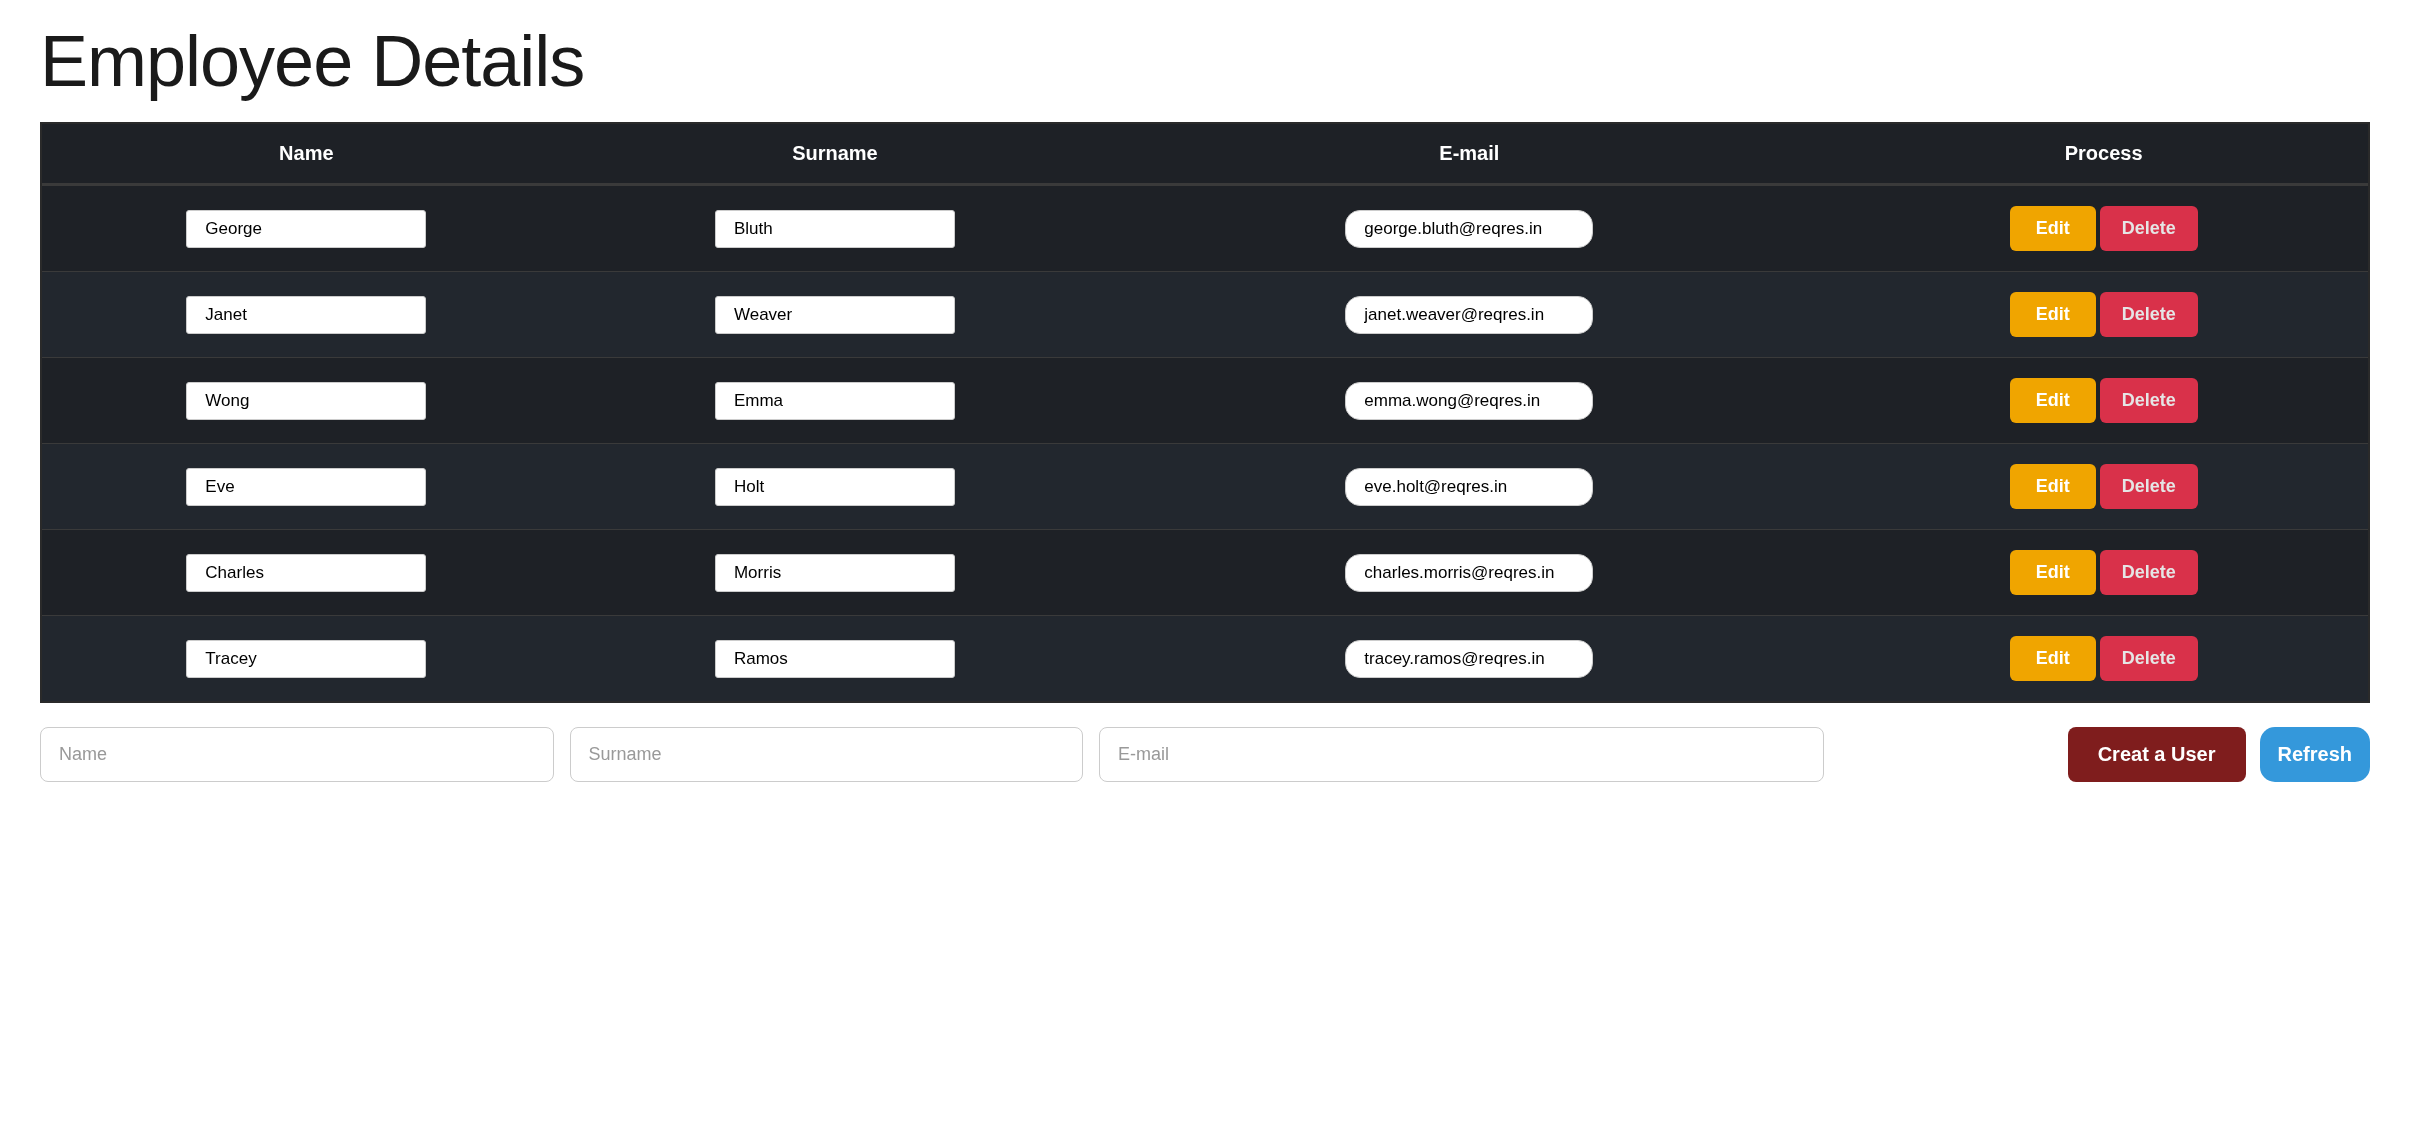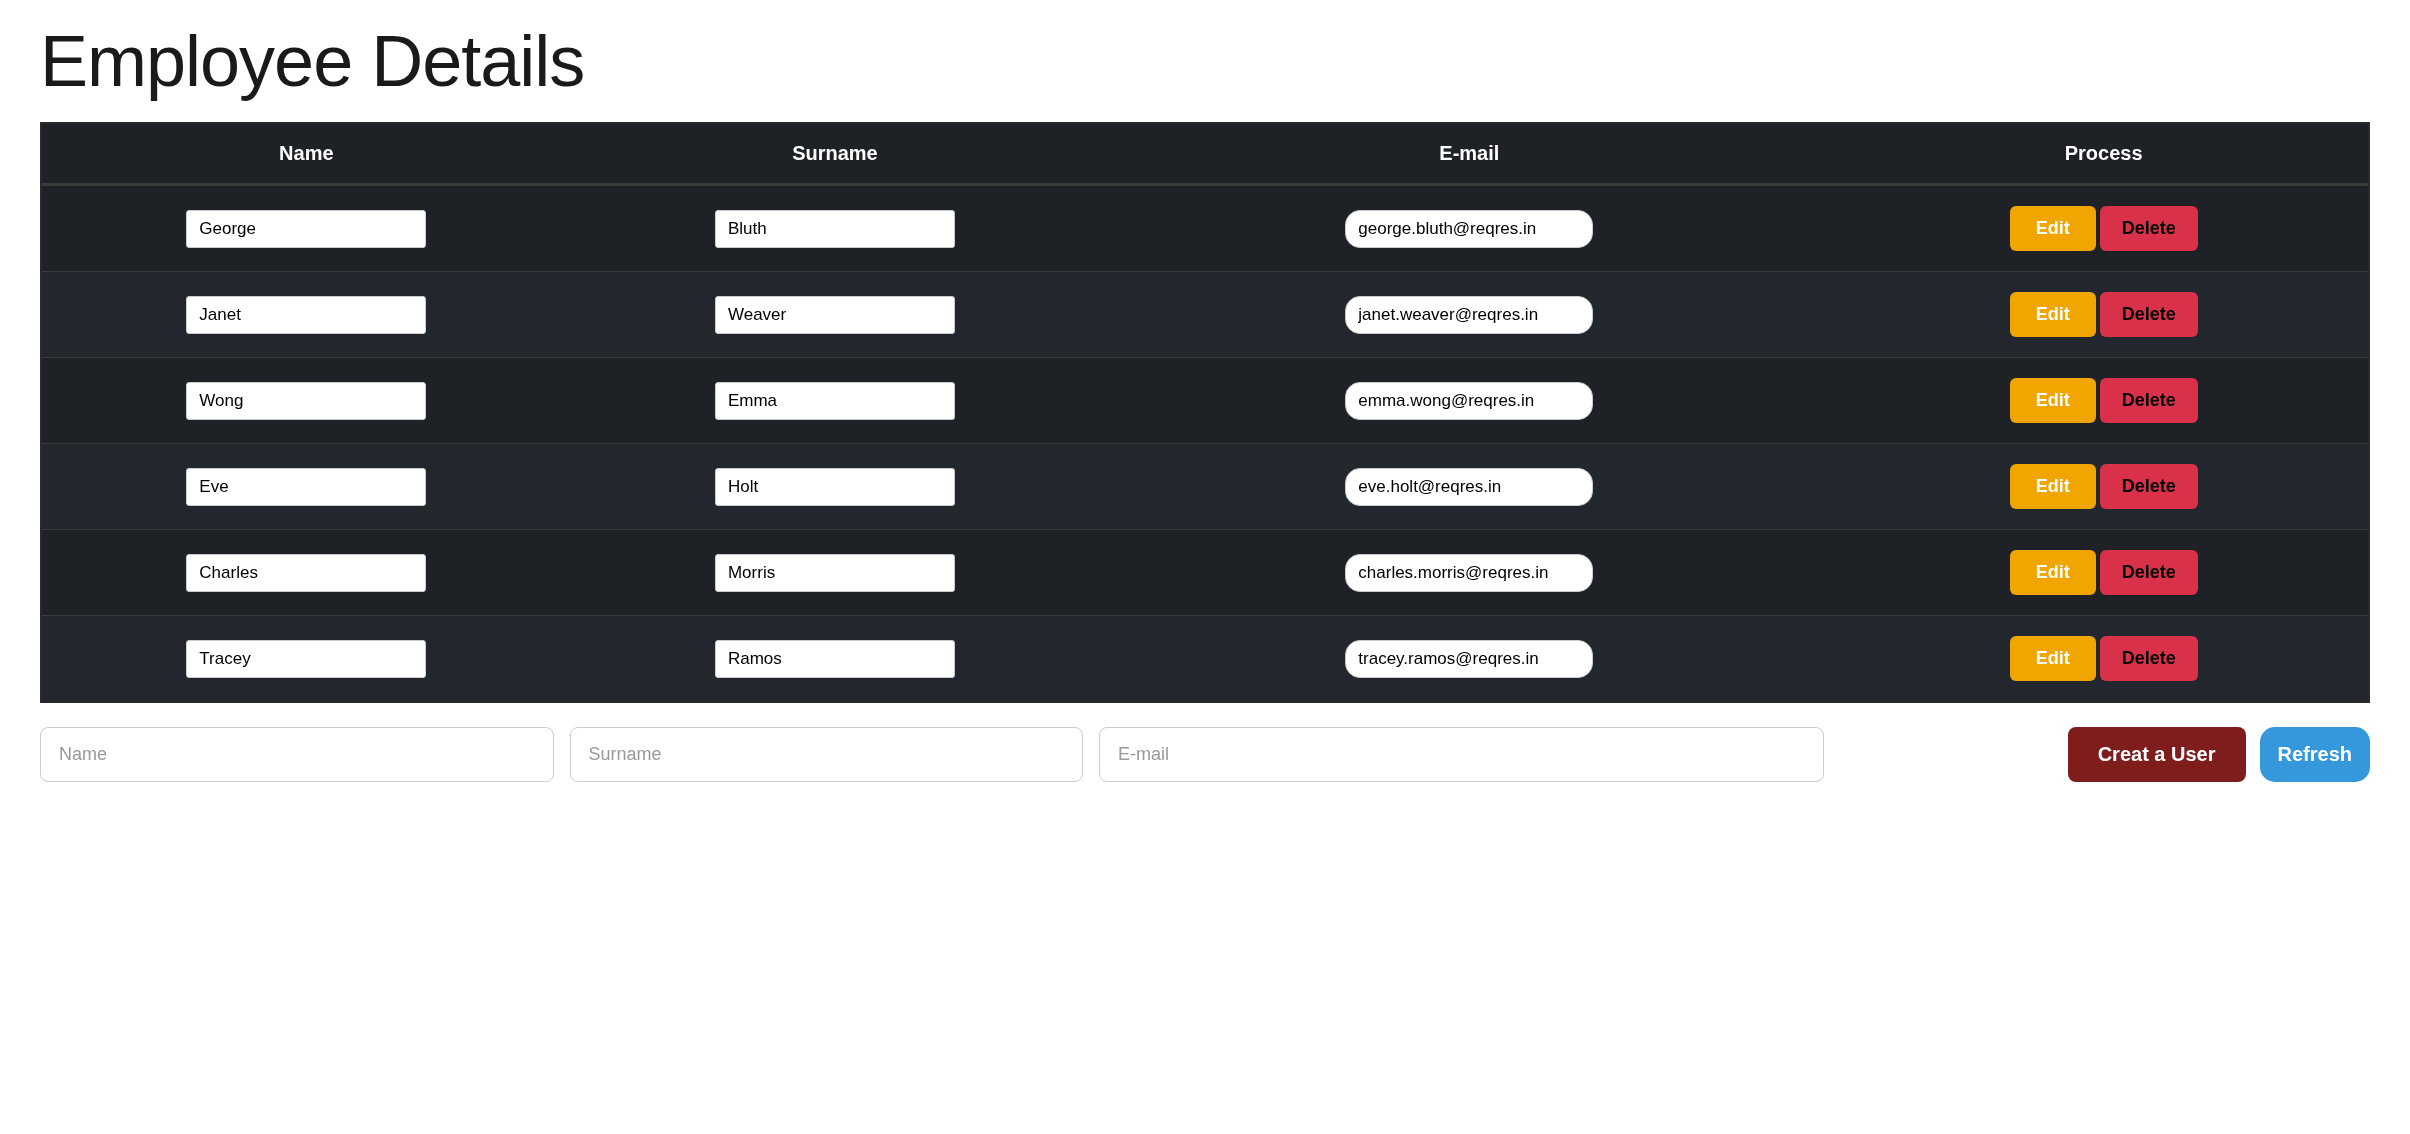--- a/index.html
+++ b/index.html
@@ -61,21 +61,21 @@
     }
 
     .table-cell {
       padding: 6px 20px;
       display: flex;
       justify-content: center;
     }
 
     .table-cell input[type="text"] {
       width: 240px;
-      padding: 8px 12px;
+      padding: 8px 18px;
       font-size: 17px;
       border: 1px solid #cccccc;
       border-radius: 3px;
       background: #ffffff;
       color: #000000;
     }
 
     .table-cell.email input[type="text"] {
       width: 248px;
       border-radius: 15px;
@@ -95,21 +95,21 @@
       border: none;
       border-radius: 6px;
       padding: 12px 26px;
       font-size: 18px;
       font-weight: 600;
       cursor: pointer;
     }
 
     .btn-delete {
       background: #d9314a;
-      color: #000000;
+      color: #e5e5e5;
       border: none;
       border-radius: 6px;
       padding: 12px 22px;
       font-size: 18px;
       font-weight: 600;
       cursor: pointer;
     }
 
     .form-row {
       display: grid;

